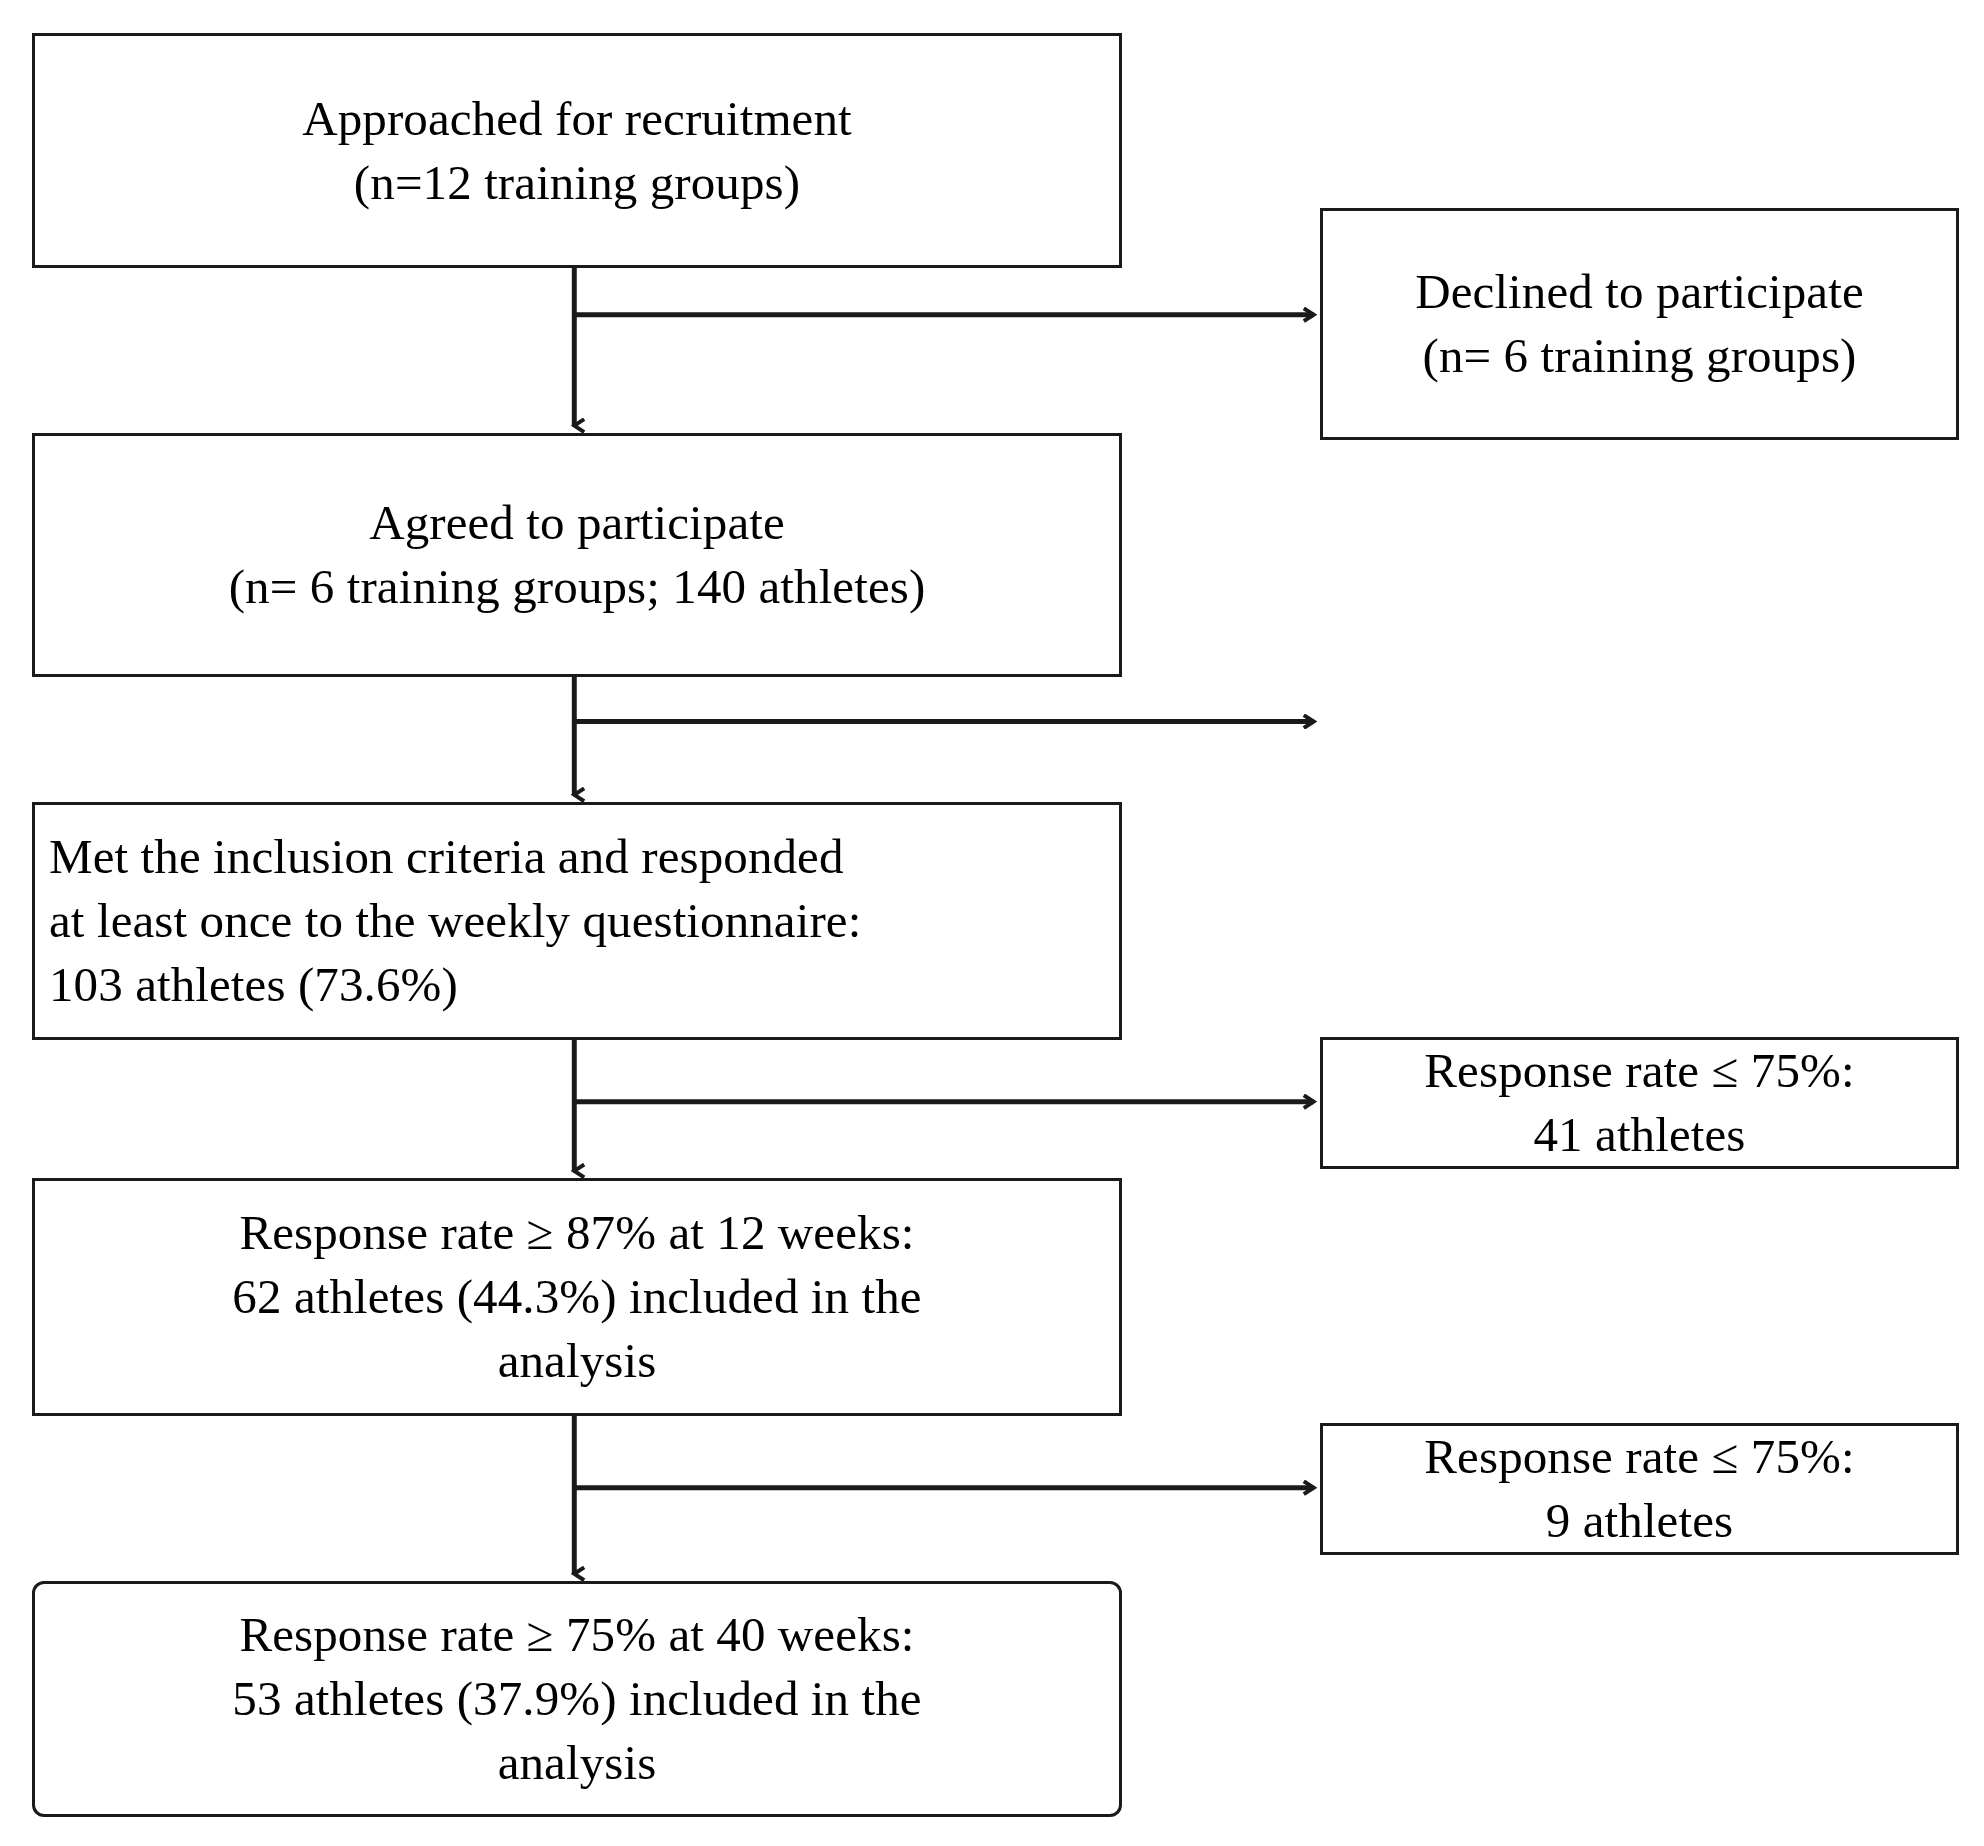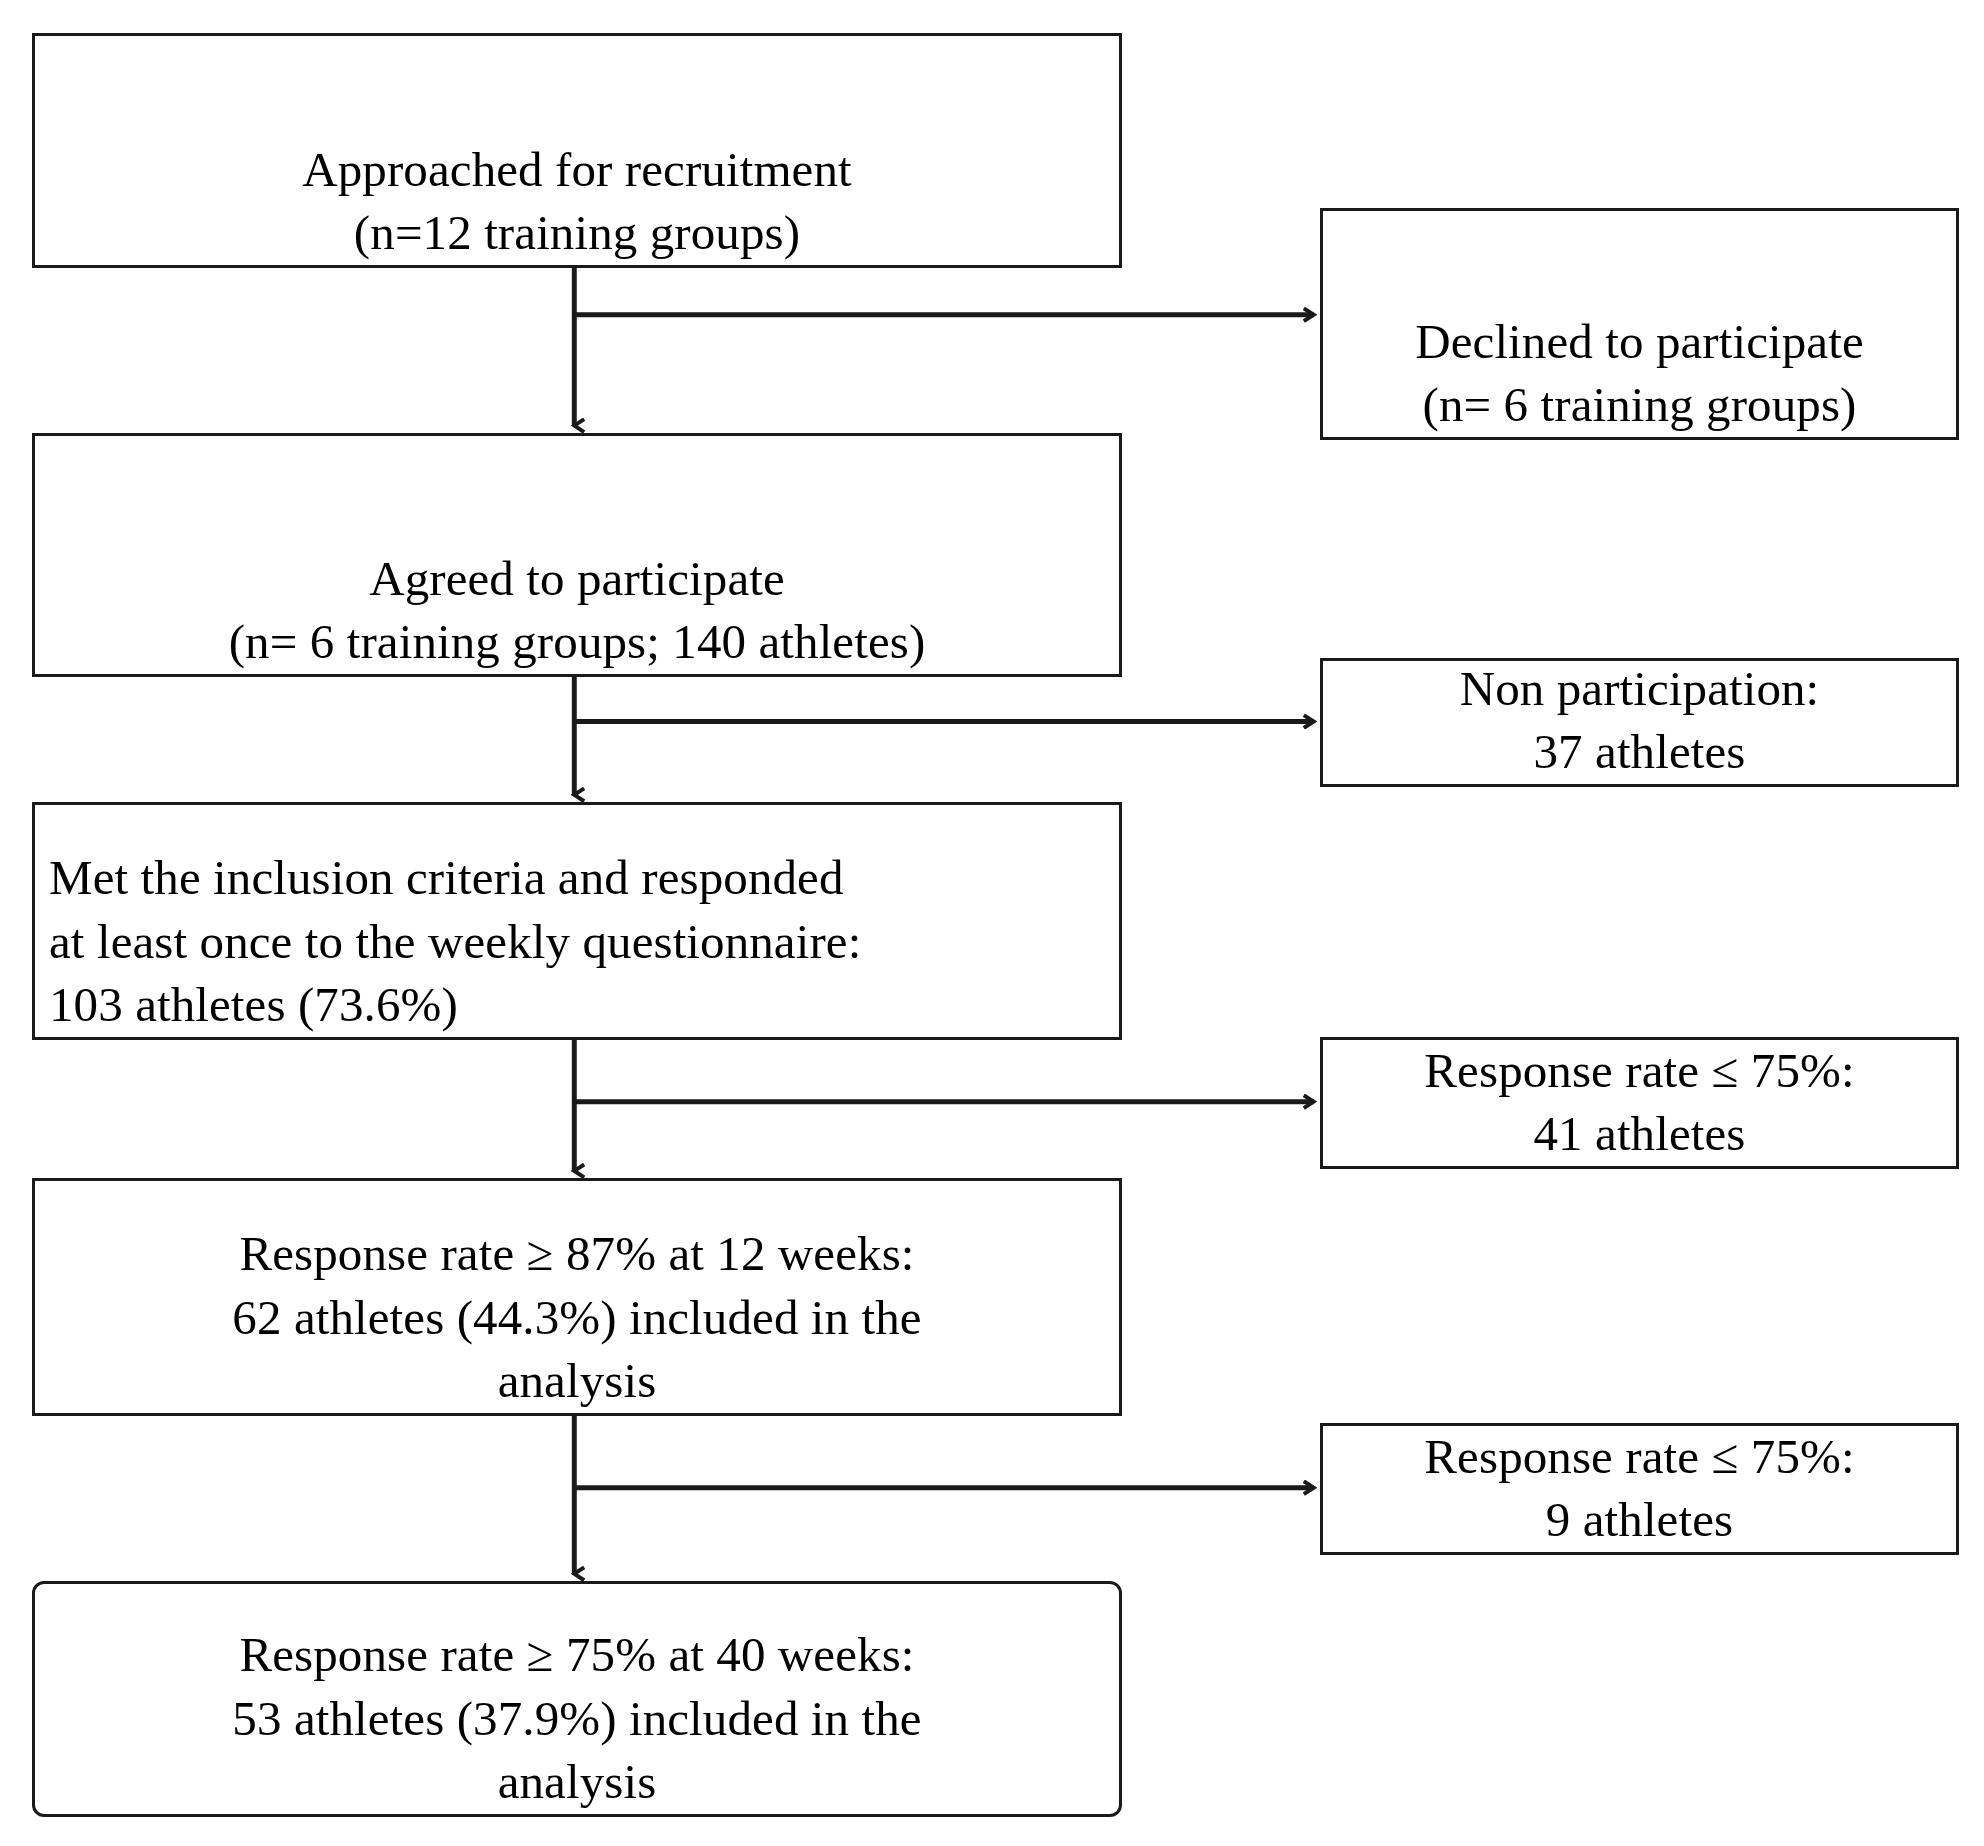--- a/index.html
+++ b/index.html
@@ -14,21 +14,21 @@
     background: #ffffff;
     font-family: "Liberation Serif", "DejaVu Serif", serif;
     overflow: hidden;
   }
   .flow-box {
     position: absolute;
     box-sizing: border-box;
     border: 3px solid #1a1a1a;
     background: #ffffff;
     display: flex;
-    align-items: flex-end;
+    align-items: center;
     justify-content: center;
     text-align: center;
     color: #000000;
   }
   .flow-box .box-text {
     display: block;
     width: 100%;
     padding: 0 14px;
     box-sizing: border-box;
     font-size: 49px;
@@ -117,24 +117,20 @@
   <div class="flow-box col-side" id="box-declined">
     <span class="box-text">Declined to participate
 (n= 6 training groups)</span>
   </div>
 
   <div class="flow-box col-main" id="box-agreed">
     <span class="box-text">Agreed to participate
 (n= 6 training groups; 140 athletes)</span>
   </div>
 
-  <div class="flow-box col-side" id="box-nonpart">
-    <span class="box-text">Non participation:
-37 athletes</span>
-  </div>
 
   <div class="flow-box col-main" id="box-inclusion">
     <span class="box-text">Met the inclusion criteria and responded
 at least once to the weekly questionnaire:
 103 athletes (73.6%)</span>
   </div>
 
   <div class="flow-box col-side" id="box-excl41">
     <span class="box-text">Response rate ≤ 75%:
 41 athletes</span>

